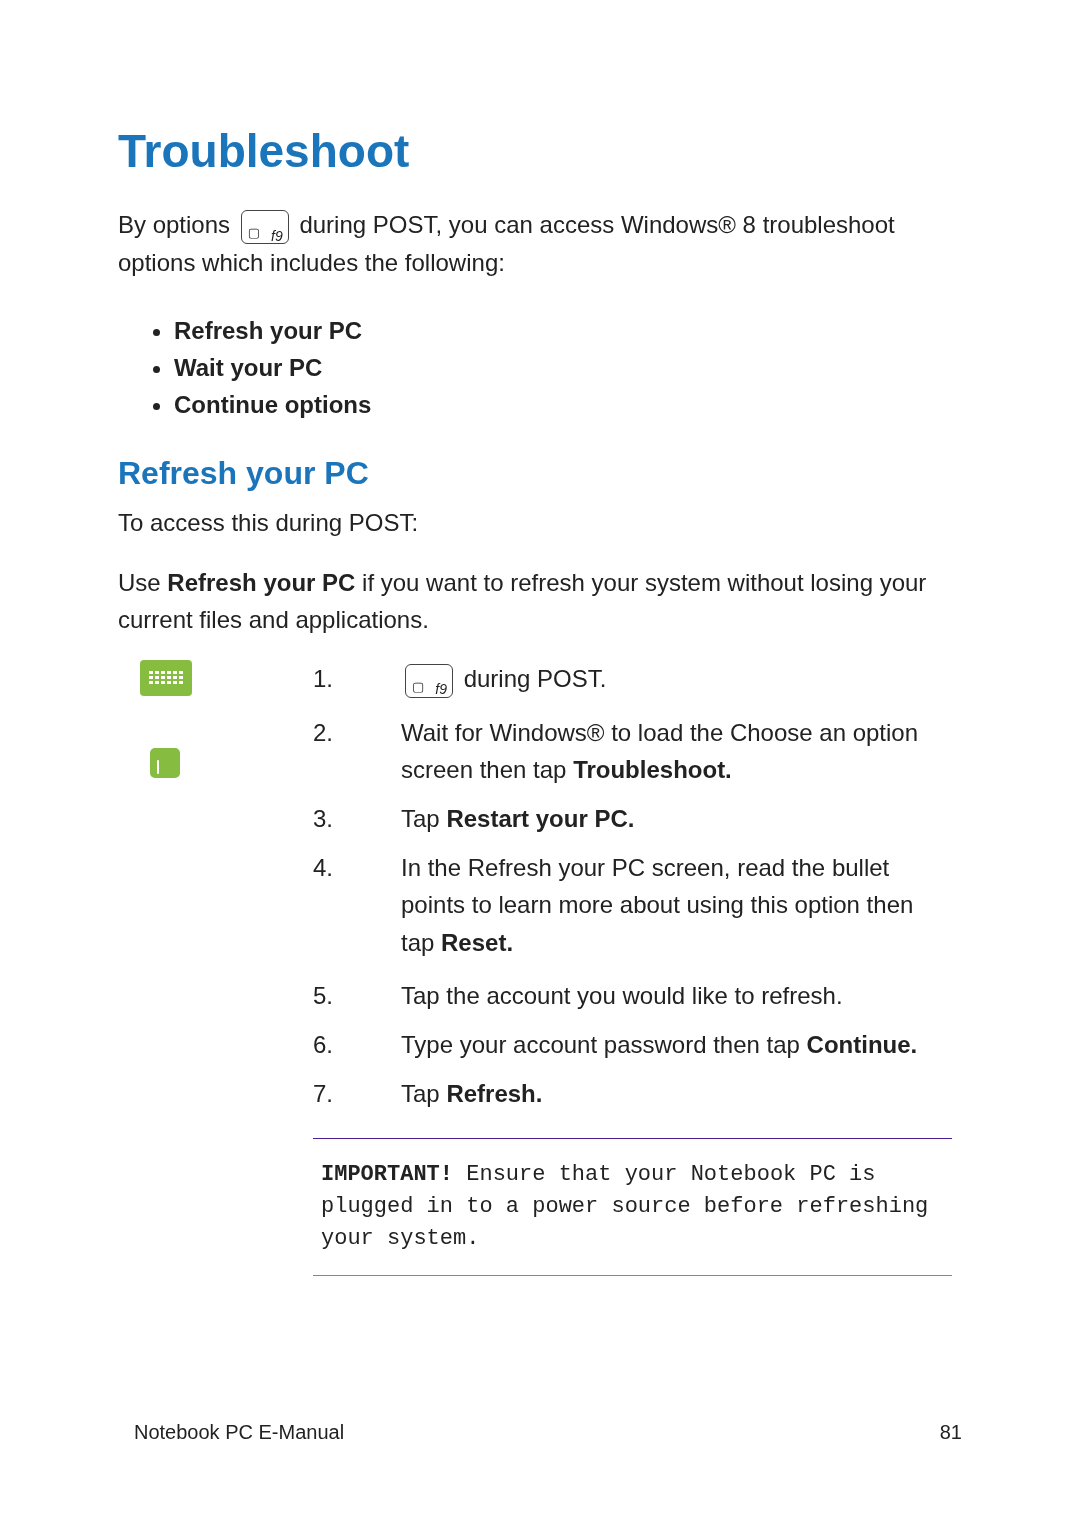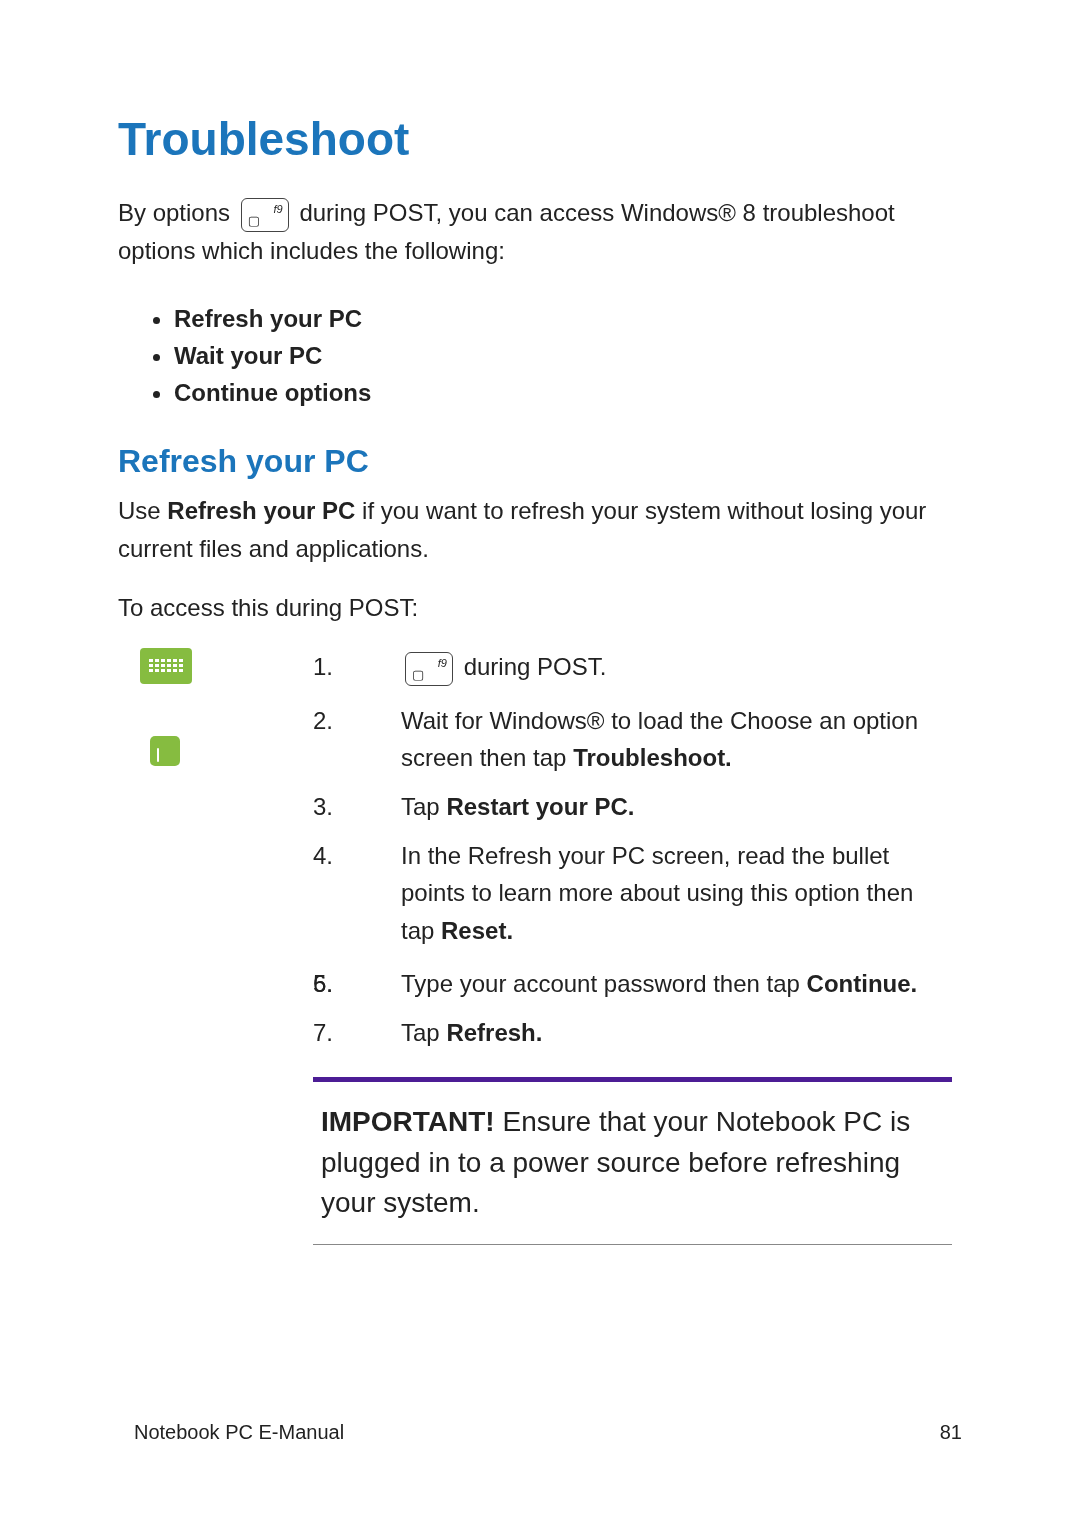--- a/index.html
+++ b/index.html
@@ -16,41 +16,42 @@
     position: relative;
   }
   .page {
     padding: 112px 118px 0 118px;
   }
   .h1 {
     color: #1b75bb;
     font-size: 46px;
     font-weight: 700;
     margin-bottom: 28px;
+    margin-top: 12px;
   }
   .intro {
     font-size: 24px;
     line-height: 1.58;
     margin-bottom: 30px;
   }
   .key {
     display: inline-block;
     vertical-align: middle;
     border: 1.5px solid #444;
     border-radius: 6px;
     width: 48px;
     height: 34px;
     position: relative;
     margin: 0 4px;
   }
   .key .f9 {
     position: absolute;
-    top: 2px;
+    top: 14px;
     right: 5px;
-    font-size: 11px;
+    font-size: 14px;
     font-style: italic;
   }
   .key .glyph {
     position: absolute;
     bottom: 4px;
     left: 6px;
     font-size: 13px;
     line-height: 1;
   }
   .bullets {
@@ -139,27 +140,28 @@
     position: absolute;
     left: 0;
     top: 0;
     width: 40px;
     text-align: left;
   }
   .steps li.tight { margin-bottom: 12px; }
   .note-box {
     margin-left: 195px;
     margin-right: 10px;
-    border-top: 5px solid #4c1d95;
+    border-top: 1px solid #4c1d95;
     border-bottom: 1px solid #888;
     padding: 20px 8px 20px 88px;
-    font-size: 28px;
+    font-size: 22px;
     line-height: 1.45;
     margin-top: 26px;
     position: relative;
+    font-family: Liberation Mono, monospace;
   }
   .note-box .note-text {
     display: block;
     margin-left: -80px;
   }
   .footer {
     position: absolute;
     bottom: 78px;
     left: 118px;
     right: 118px;
@@ -186,25 +188,25 @@
   </p>
 
   <ul class="bullets">
     <li>Refresh your PC</li>
     <li>Wait your PC</li>
     <li>Continue options</li>
   </ul>
 
   <h2 class="h2">Refresh your PC</h2>
 
+  <p class="para">To access this during POST:</p>
+
   <p class="para">
     <span>Use </span><span class="bold">Refresh your PC</span><span> if you want to refresh your system without losing your current files and applications.</span>
   </p>
-
-  <p class="para">To access this during POST:</p>
 
   <div class="steps-area">
     <div class="icon-col">
       <div class="kbd-icon">
         <div class="kbd-icon-inner">
           <span></span>
             <span></span>
             <span></span>
             <span></span>
             <span></span>
@@ -242,20 +244,21 @@
       <li class="tight">
         <span class="num">3.</span>
         <span>Tap </span><span class="bold">Restart your PC.</span>
       </li>
       <li>
         <span class="num">4.</span>
         <span>In the Refresh your PC screen, read the bullet points to learn more about using this option then tap </span><span class="bold">Reset.</span>
       </li>
       <li class="tight">
         <span class="num">5.</span>
+        <span>Tap the account you would like to refresh.</span>
       </li>
       <li class="tight">
         <span class="num">6.</span>
         <span>Type your account password then tap </span><span class="bold">Continue.</span>
       </li>
       <li class="tight">
         <span class="num">7.</span>
         <span>Tap </span><span class="bold">Refresh.</span>
       </li>
     </ol>

